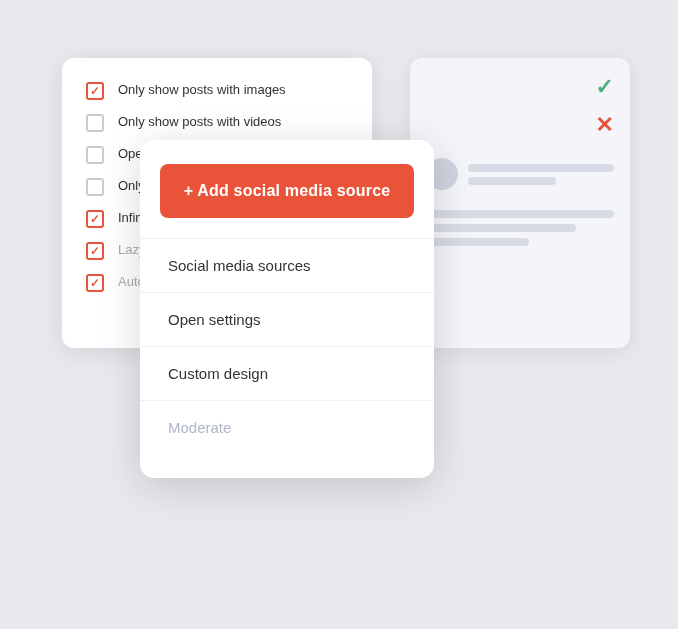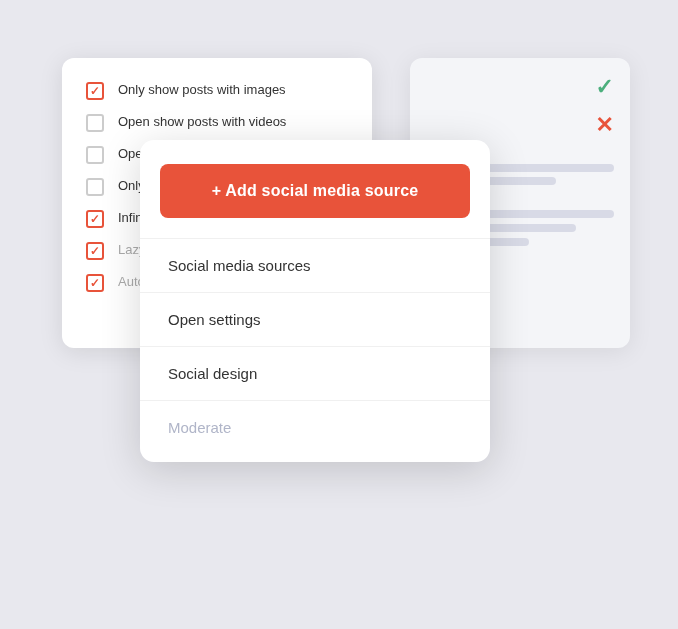--- a/index.html
+++ b/index.html
@@ -152,21 +152,21 @@
 
     .preview-content-line.short2 {
       width: 55%;
     }
 
     
     .main-card {
       position: absolute;
       top: 140px;
       left: 140px;
-      width: 350px;
+      width: 294px;
       background: #fff;
       border-radius: 14px;
       box-shadow: 0 8px 40px rgba(0,0,0,0.16);
       z-index: 10;
       overflow: hidden;
     }
 
     .add-source-btn {
       display: block;
       width: calc(100% - 40px);
@@ -178,21 +178,21 @@
       padding: 18px 0;
       font-size: 16px;
       font-weight: 600;
       text-align: center;
       cursor: pointer;
       letter-spacing: 0.2px;
     }
 
     .menu-list {
       list-style: none;
-      padding: 0 0 8px 0;
+      padding: 0 0 24px 0;
     }
 
     .menu-item {
       padding: 18px 28px;
       font-size: 15px;
       color: #333;
       cursor: pointer;
       border-top: 1px solid #f0f0f0;
     }
 
@@ -208,21 +208,21 @@
 </head>
 <body>
 
 <div class="bg-card-left">
 <div class="checkbox-row">
       <div class="checkbox checked"></div>
       <span class="checkbox-label">Only show posts with images</span>
     </div>
     <div class="checkbox-row">
       <div class="checkbox"></div>
-      <span class="checkbox-label">Open show posts with videos</span>
+      <span class="checkbox-label">Only show posts with videos</span>
     </div>
     <div class="checkbox-row">
       <div class="checkbox"></div>
       <span class="checkbox-label">Open overla…</span>
     </div>
     <div class="checkbox-row">
       <div class="checkbox"></div>
       <span class="checkbox-label">Only play vi…</span>
     </div>
     <div class="checkbox-row">
@@ -254,16 +254,16 @@
     <div class="preview-content-line medium"></div>
     <div class="preview-content-line short2"></div>
   </div>
 </div>
 
 <div class="main-card">
   <button class="add-source-btn">+ Add social media source</button>
   <ul class="menu-list">
   <li class="menu-item active">Social media sources</li>
       <li class="menu-item">Open settings</li>
-      <li class="menu-item">Social design</li>
+      <li class="menu-item">Custom design</li>
       <li class="menu-item muted">Moderate</li>
     </ul>
 </div>
 
 </body></html>

